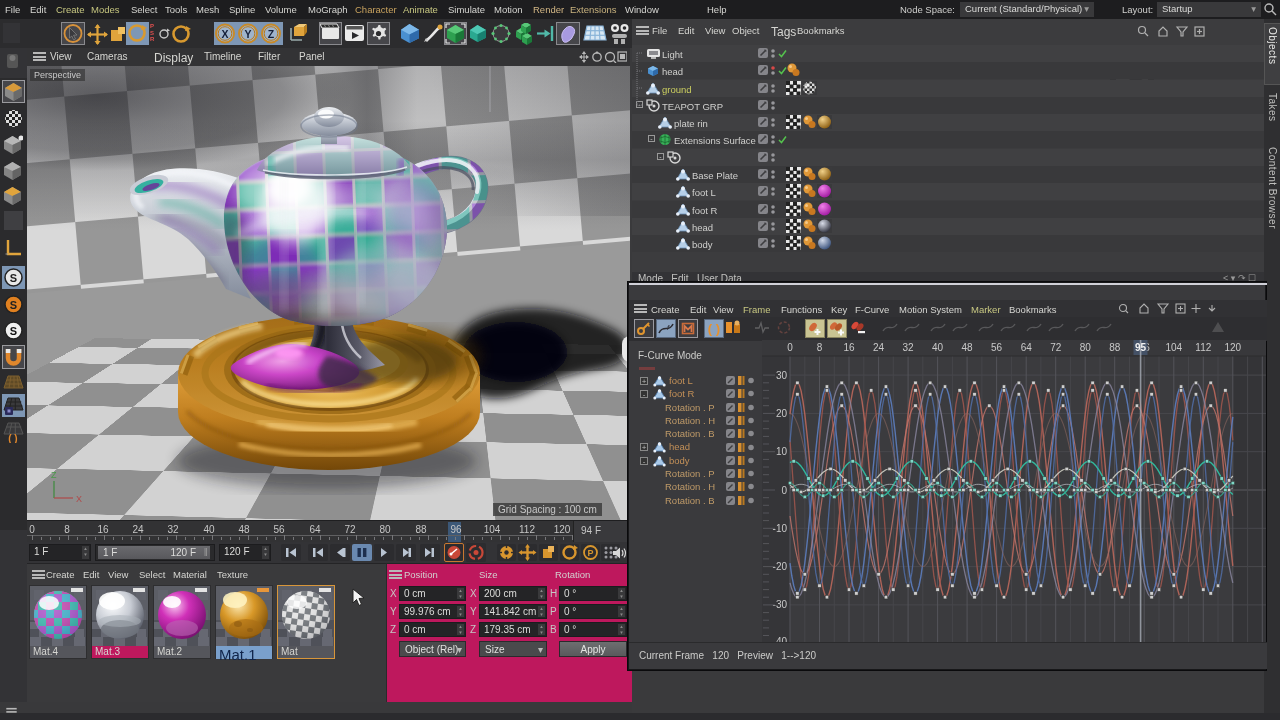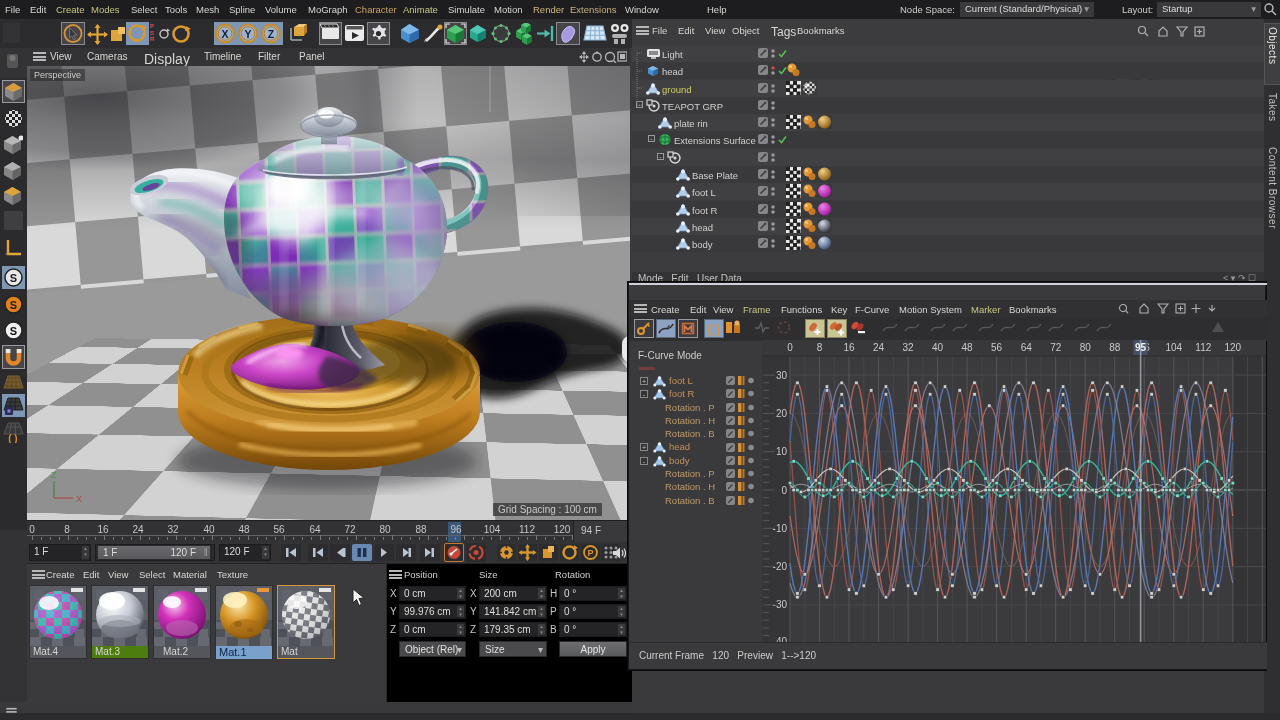--- a/index.html
+++ b/index.html
@@ -277,21 +277,21 @@
           <line x1="13.3" y1="3" x2="13.3" y2="14"></line>
           <line x1="4.7" y1="7" x2="19.3" y2="7"></line>
         </g>
         <text x="11" y="22" font-size="10" font-weight="bold" fill="#e0872c" text-anchor="middle">( )</text>
       </svg></div>
   </div>
 <div class="abs" style="left:27px;top:48px;width:603px;height:18px;background:#333335">
     <span class="ham" style="position:absolute;left:6px;top:4px"></span>
     <span class="abs" style="left:23px;top:3px;font-size:10px;color:#d6d6d2">View</span>
     <span class="abs" style="left:60px;top:3px;font-size:10px;color:#d6d6d2">Cameras</span>
-    <span class="abs" style="left:117px;top:3px;font-size:14px;color:#d6d6d2">Display</span>
+    <span class="abs" style="left:127px;top:3px;font-size:12px;color:#d6d6d2">Display</span>
     <span class="abs" style="left:177px;top:3px;font-size:10px;color:#d6d6d2">Timeline</span>
     <span class="abs" style="left:231px;top:3px;font-size:10px;color:#d6d6d2">Filter</span>
     <span class="abs" style="left:272px;top:3px;font-size:10px;color:#d6d6d2">Panel</span>
     <svg class="abs" style="left:552px;top:3px" width="48" height="12">
       <g fill="#b8b8b8">
         <path d="M5 0 L2.8 3 L7.2 3Z M5 12 L2.8 9 L7.2 9Z M0 6 L3 3.8 L3 8.2Z M10 6 L7 3.8 L7 8.2Z"></path>
         <line x1="5" y1="2" x2="5" y2="10" stroke="#b8b8b8"></line>
         <line x1="1" y1="6" x2="9" y2="6" stroke="#b8b8b8"></line>
       </g>
       <g transform="translate(13,0)" fill="#b8b8b8">
@@ -764,21 +764,21 @@
             <rect x="44" y="24" width="10" height="10"></rect>
           </g>
         </g>
         <circle cx="28" cy="29" r="24" fill="url(#ms4)"></circle>
         <circle cx="28" cy="29" r="24" fill="url(#mp4)" opacity="0.75"></circle>
         <ellipse cx="19" cy="17" rx="10" ry="7" fill="#fff" opacity="0.85"></ellipse>
       </svg>
       <div class="abs" style="left:0;top:60px;width:56px;height:13px;color:#d6d6d2;font-size:10px;padding-left:3px">Mat.4</div>
       <div class="abs" style="right:3px;top:2px;width:12px;height:4px;background:#e4e4e4"></div>
     </div>
-    <div class="abs" style="left:64px;top:21px;width:58px;height:74px;border:1px solid #2e2e30;background:#4d7c0f">
+    <div class="abs" style="left:64px;top:21px;width:58px;height:74px;border:1px solid #2e2e30;background:#be185d">
       <svg width="56" height="60" style="position:absolute;left:0;top:0">
         <defs>
           <radialGradient id="ms3" cx="35%" cy="30%" r="75%">
             <stop offset="0%" stop-color="#fcfdfe"></stop>
             <stop offset="50%" stop-color="#c8ccd4"></stop>
             <stop offset="100%" stop-color="#585c68"></stop>
           </radialGradient>
         </defs>
         <rect width="56" height="60" fill="#585a62"></rect>
         <g opacity="0.8">
@@ -846,21 +846,21 @@
             <rect x="34" y="14" width="10" height="10"></rect>
             <rect x="4" y="24" width="10" height="10"></rect>
             <rect x="24" y="24" width="10" height="10"></rect>
             <rect x="44" y="24" width="10" height="10"></rect>
           </g>
         </g>
         <circle cx="28" cy="29" r="24" fill="url(#ms2)"></circle>
         <ellipse cx="18" cy="16" rx="9" ry="6" fill="#fff" opacity="0.9"></ellipse>
         <ellipse cx="28" cy="42" rx="16" ry="8" fill="#b868b0" opacity="0.6"></ellipse>
       </svg>
-      <div class="abs" style="left:0;top:60px;width:56px;height:13px;color:#d6d6d2;font-size:10px;padding-left:9px">Mat.2</div>
+      <div class="abs" style="left:0;top:60px;width:56px;height:13px;color:#d6d6d2;font-size:10px;padding-left:3px">Mat.2</div>
       <div class="abs" style="right:3px;top:2px;width:12px;height:4px;background:#e4e4e4"></div>
     </div>
     <div class="abs" style="left:188px;top:21px;width:58px;height:74px;border:1px solid #2e2e30;background:#55565c">
       <svg width="56" height="60" style="position:absolute;left:0;top:0">
         <defs>
           <radialGradient id="ms1" cx="38%" cy="30%" r="75%">
             <stop offset="0%" stop-color="#fce8b0"></stop>
             <stop offset="45%" stop-color="#d89828"></stop>
             <stop offset="100%" stop-color="#7a4c08"></stop>
           </radialGradient>
@@ -890,21 +890,21 @@
             <rect x="24" y="24" width="10" height="10"></rect>
             <rect x="44" y="24" width="10" height="10"></rect>
           </g>
         </g>
         <circle cx="28" cy="29" r="24" fill="url(#ms1)"></circle>
         <ellipse cx="19" cy="14" rx="12" ry="8" fill="#fef2c0" opacity="0.9"></ellipse>
         <ellipse cx="30" cy="42" rx="17" ry="9" fill="#a86c14" opacity="0.6"></ellipse>
         <ellipse cx="22" cy="38" rx="4" ry="3" fill="#8a5810" opacity="0.6"></ellipse>
         <ellipse cx="34" cy="44" rx="3" ry="2" fill="#8a5810" opacity="0.6"></ellipse>
       </svg>
-      <div class="abs" style="left:0;top:60px;width:56px;height:13px;background:#7aa0cc;color:#10244a;font-size:11px;padding-left:3px">Mat.1</div>
+      <div class="abs" style="left:0;top:60px;width:56px;height:13px;background:#7aa0cc;color:#10244a;font-size:15px;padding-left:3px">Mat.1</div>
       <div class="abs" style="right:3px;top:2px;width:12px;height:4px;background:#e8963a"></div>
     </div>
     <div class="abs" style="left:250px;top:21px;width:58px;height:74px;border:1px solid #d8963a;background:#55565c">
       <svg width="56" height="60" style="position:absolute;left:0;top:0">
         <defs>
           <radialGradient id="ms0" cx="35%" cy="30%" r="75%">
             <stop offset="0%" stop-color="#fafafa"></stop>
             <stop offset="55%" stop-color="#c8c8c8"></stop>
             <stop offset="100%" stop-color="#606068"></stop>
           </radialGradient>
@@ -944,21 +944,21 @@
         <circle cx="28" cy="29" r="24" fill="url(#mp0)" opacity="0.7"></circle>
         <ellipse cx="19" cy="16" rx="10" ry="7" fill="#fff" opacity="0.8"></ellipse>
       </svg>
       <div class="abs" style="left:0;top:60px;width:56px;height:13px;color:#d6d6d2;font-size:10px;padding-left:3px">Mat</div>
       <div class="abs" style="right:3px;top:2px;width:12px;height:4px;background:#e4e4e4"></div>
     </div>
     <svg class="abs" style="left:325px;top:24px" width="14" height="20">
       <path d="M1 1 L1 15 L4.5 11.5 L7 17.5 L9.5 16.3 L7 10.5 L12 10 Z" fill="#f4f4f4" stroke="#222" stroke-width="1"></path>
     </svg>
   </div>
-<div class="abs" style="left:386px;top:563px;width:246px;height:139px;background:#000000;border-top:1px solid #242426;border-left:1px solid #2a2a2c">
+<div class="abs" style="left:386px;top:563px;width:246px;height:139px;background:#be185d;border-top:1px solid #242426;border-left:1px solid #2a2a2c">
     <span class="ham" style="position:absolute;left:2px;top:6px"></span>
     <span class="abs" style="left:17px;top:5px;font-size:9.5px">Position</span>
     <span class="abs" style="left:92px;top:5px;font-size:9.5px">Size</span>
     <span class="abs" style="left:168px;top:5px;font-size:9.5px">Rotation</span>
     <span class="abs" style="left:3px;top:24px;color:#c6c6c4">X</span>
     <div class="fld" style="left:12px;top:22px;width:67px;height:15px;line-height:13px">0 cm<span class="spin">▲<br>▼</span></div>
     <span class="abs" style="left:83px;top:24px;color:#c6c6c4">X</span>
     <div class="fld" style="left:92px;top:22px;width:68px;height:15px;line-height:13px">200 cm<span class="spin">▲<br>▼</span></div>
     <span class="abs" style="left:163px;top:24px;color:#c6c6c4">H</span>
     <div class="fld" style="left:172px;top:22px;width:68px;height:15px;line-height:13px">0 °<span class="spin">▲<br>▼</span></div>

